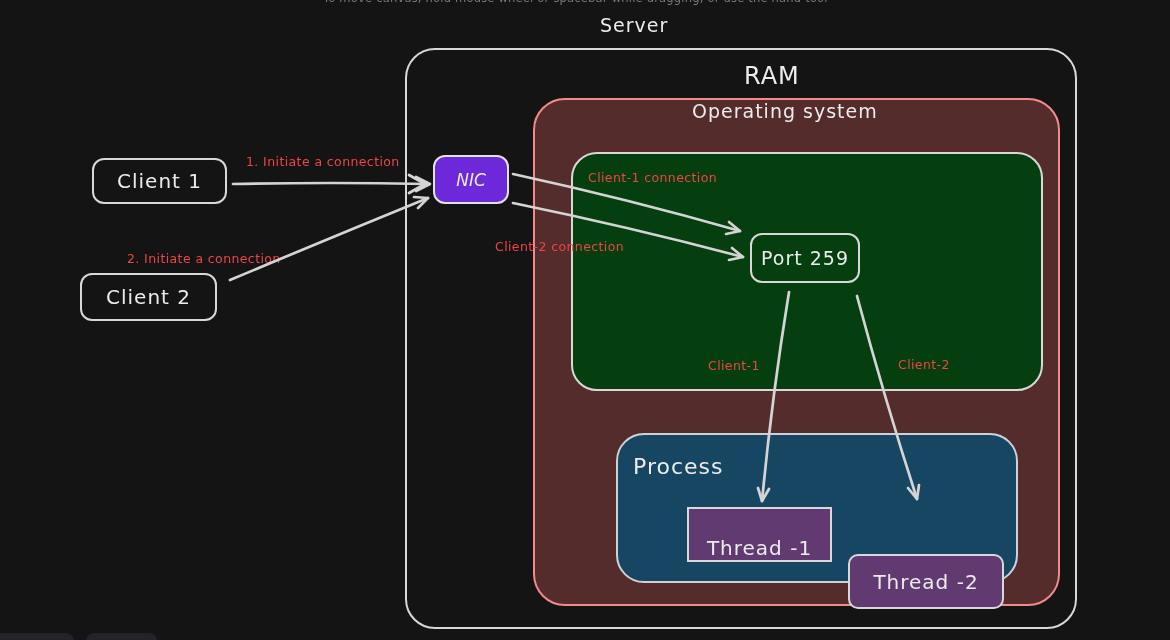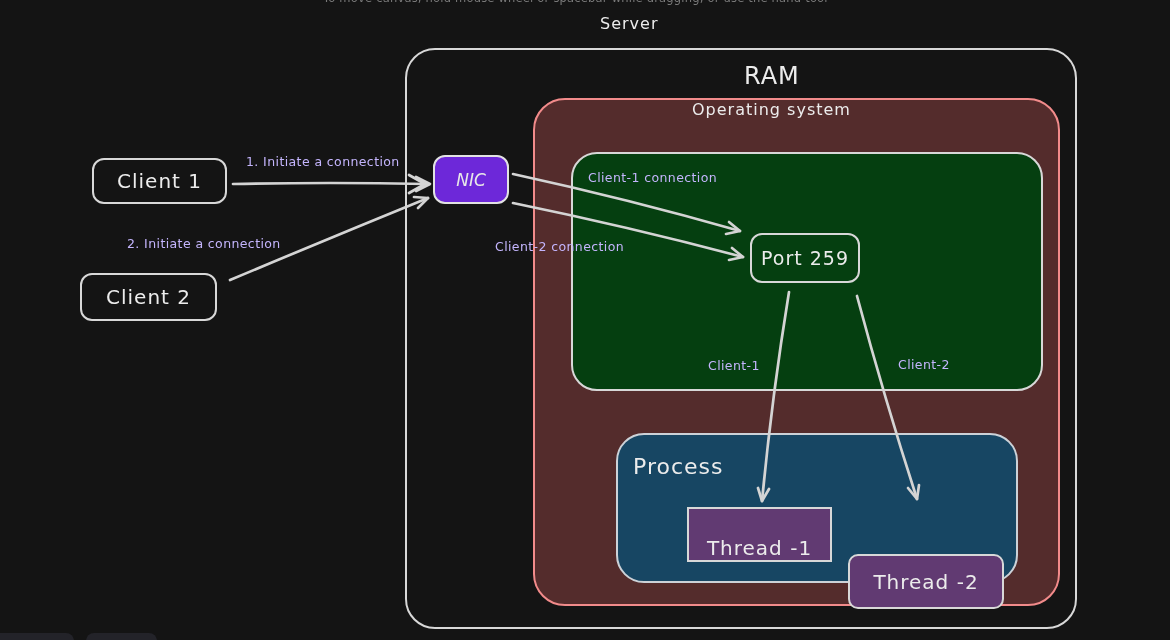--- a/index.html
+++ b/index.html
@@ -8,42 +8,42 @@
     background:#141414;
     font-family:"DejaVu Sans","Liberation Sans",sans-serif;
     color:#e8e8e8;
   }
   .abs{position:absolute;}
   .hint{
     top:-9px;left:323px;width:445px;text-align:center;
     font-size:11.5px;color:#7a7a7a;letter-spacing:.2px;white-space:nowrap;
   }
   .box{position:absolute;box-sizing:border-box;border:2px solid #d8d8d8;border-radius:12px;}
-  .big-title{font-size:16px;font-weight:400;color:#ececec;letter-spacing:1px;white-space:nowrap;}
+  .big-title{font-size:19px;font-weight:400;color:#ececec;letter-spacing:1px;white-space:nowrap;}
   .mid-title{font-size:20px;color:#ececec;letter-spacing:1px;white-space:nowrap;}
-  .small-label{position:absolute;font-size:12.5px;color:#c4b5fd;letter-spacing:.4px;white-space:nowrap;}
+  .small-label{position:absolute;font-size:12.5px;color:#ef4444;letter-spacing:.4px;white-space:nowrap;}
   .center-text{display:flex;align-items:center;justify-content:center;}
 
   #server-box{left:405px;top:48px;width:672px;height:581px;border-radius:30px;background:transparent;}
   #server-title{left:600px;top:14px;}
   #ram-title{left:744px;top:62px;font-size:24px;}
   #os-box{left:533px;top:98px;width:527px;height:508px;border:2.5px solid #f28b8b;border-radius:32px;background:#542c2c;}
   #os-title{left:692px;top:100px;}
   #mem-box{left:571px;top:152px;width:472px;height:239px;border-radius:26px;background:#053f10;}
   #port-box{left:750px;top:233px;width:110px;height:50px;background:transparent;}
   #process-box{left:616px;top:433px;width:402px;height:150px;border:2.5px solid #ccd2d8;border-radius:28px;background:#174663;}
   #process-title{left:633px;top:454px;font-size:22px;text-align:center;}
   #thread1-box{left:687px;top:507px;width:145px;height:55px;background:#613a72;border-radius:0;align-items:flex-end;}
   #thread2-box{left:848px;top:507px;width:156px;height:55px;background:#613a72;border-radius:10px;margin-top:47px;}
   #nic-box{left:433px;top:155px;width:76px;height:49px;background:#6d28d9;border:2.5px solid #e2e2e2;font-style:italic;font-size:17px;}
   #client1-box{left:92px;top:158px;width:135px;height:46px;background:transparent;}
   #client2-box{left:80px;top:273px;width:137px;height:48px;background:transparent;}
 
   #lbl-init1{left:246px;top:154px;}
-  #lbl-init2{left:127px;top:236px;}
+  #lbl-init2{left:127px;top:251px;}
   #lbl-conn1{left:588px;top:170px;}
   #lbl-conn2{left:495px;top:239px;}
   #lbl-pt1{left:708px;top:358px;}
   #lbl-pt2{left:898px;top:357px;}
 
   #arrows{left:0;top:0;width:1170px;height:640px;pointer-events:none;}
   #arrows path{stroke:#d4d4d4;stroke-width:2.7;fill:none;stroke-linecap:round;stroke-linejoin:round;}
 
   .toolbar-btn{position:absolute;height:22px;background:#232329;border-radius:8px;}
   #tb-zoom{left:-10px;top:633px;width:84px;}

